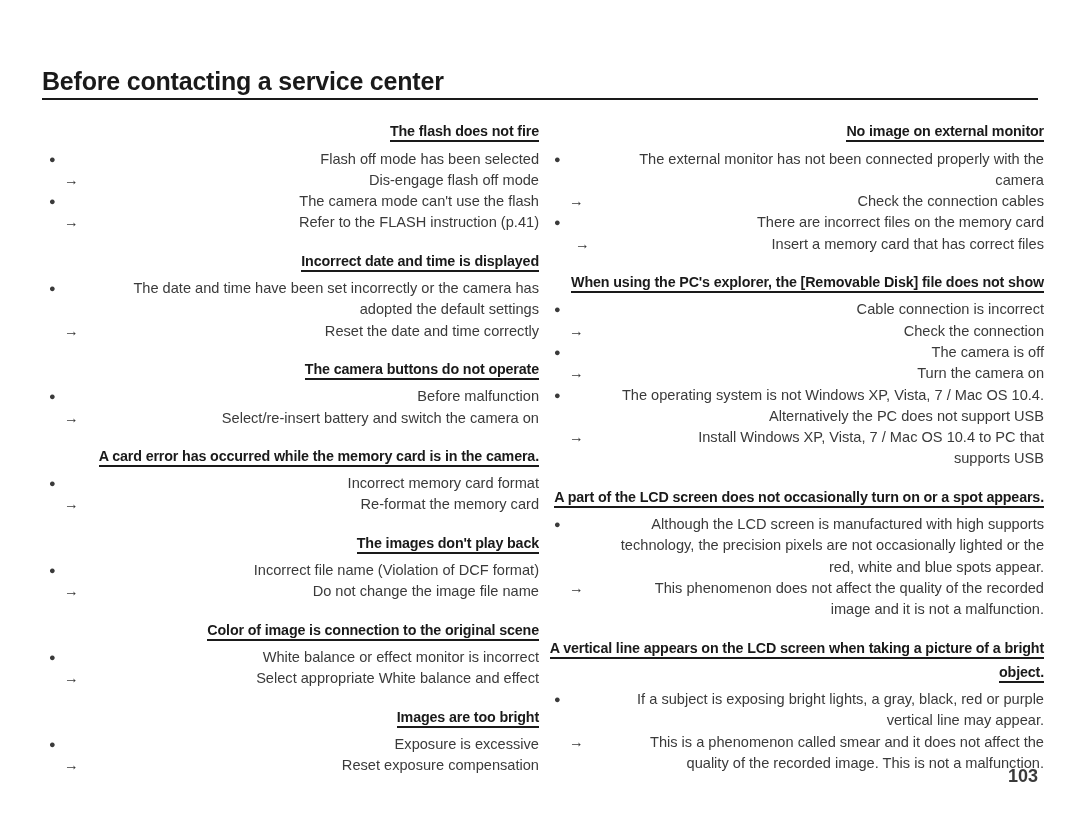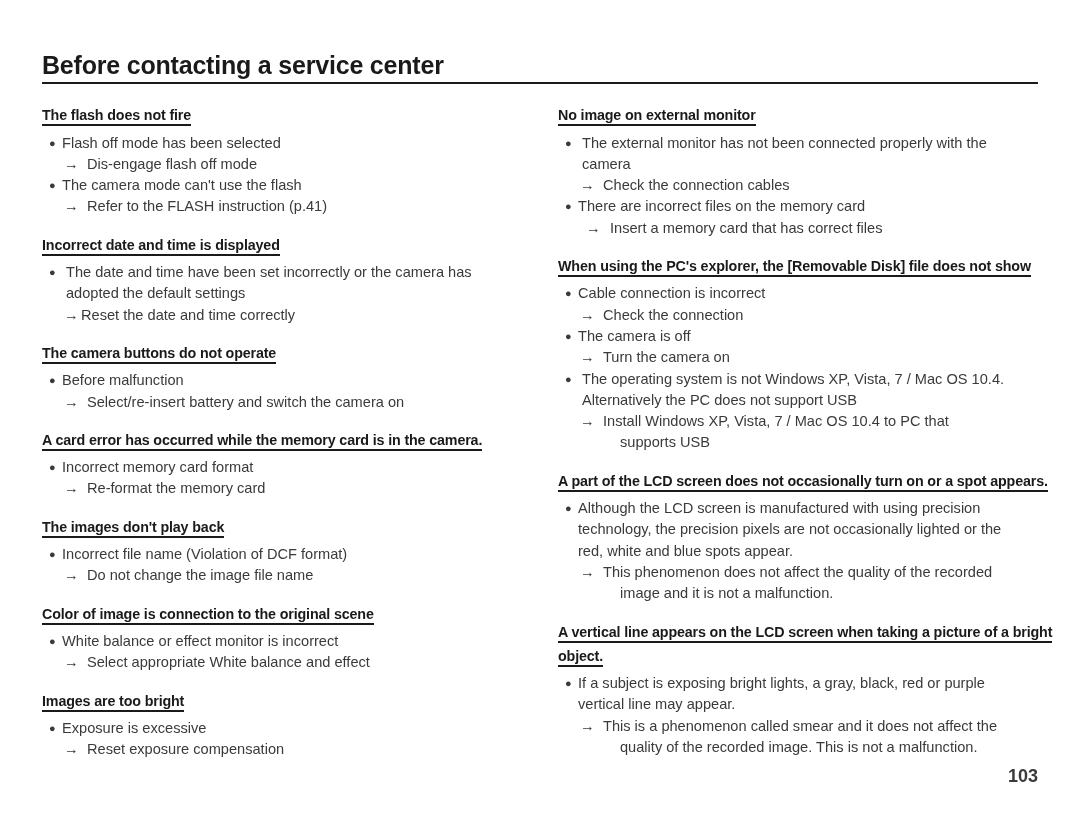--- a/index.html
+++ b/index.html
@@ -20,43 +20,44 @@
     position: absolute;
     left: 0; top: 0;
     width: 1080px;
     height: 815px;
     box-sizing: border-box;
     padding: 0 42px;
   }
 
   
   .page-header {
-    padding-top: 52px;
+    padding-top: 68px;
   }
   .page-title {
     font-size: 25px;
     font-weight: bold;
     letter-spacing: -0.2px;
     line-height: 1.05;
     color: #1a1a1a;
     margin: 0;
     padding-bottom: 3px;
   }
   .title-rule {
     height: 2px;
     background: #1a1a1a;
     width: 100%;
     margin-top: 1px;
   }
 
   
   .columns {
     display: flex;
-    gap: 19px;
+    gap: 8px;
     margin-top: 19px;
+    text-align: right;
   }
   .col {
     width: 497px;
     flex: 0 0 497px;
   }
 
   
   .section {
     margin-bottom: 15px;
   }
@@ -213,21 +214,21 @@
           <div class="item arrow"><span class="glyph">→</span><span class="txt">Check the connection</span></div>
           <div class="item bullet"><span class="glyph">●</span><span class="txt">The camera is off</span></div>
           <div class="item arrow"><span class="glyph">→</span><span class="txt">Turn the camera on</span></div>
           <div class="item bullet wide"><span class="glyph">●</span><span class="txt">The operating system is not Windows XP, Vista, 7 / Mac OS 10.4.</span></div>
           <div class="item cont wide"><span class="txt">Alternatively the PC does not support USB</span></div>
           <div class="item arrow"><span class="glyph">→</span><span class="txt">Install Windows XP, Vista, 7 / Mac OS 10.4 to PC that</span></div>
           <div class="item cont arrowcont"><span class="txt">supports USB</span></div>
         </div>
         <div class="section">
           <div class="sec-heading-wrap"><span class="sec-heading">A part of the LCD screen does not occasionally turn on or a spot appears.</span></div>
-          <div class="item bullet"><span class="glyph">●</span><span class="txt">Although the LCD screen is manufactured with using precision</span></div>
+          <div class="item bullet"><span class="glyph">●</span><span class="txt">Although the LCD screen is manufactured with high supports</span></div>
           <div class="item cont"><span class="txt">technology, the precision pixels are not occasionally lighted or the</span></div>
           <div class="item cont"><span class="txt">red, white and blue spots appear.</span></div>
           <div class="item arrow"><span class="glyph">→</span><span class="txt">This phenomenon does not affect the quality of the recorded</span></div>
           <div class="item cont arrowcont"><span class="txt">image and it is not a malfunction.</span></div>
         </div>
         <div class="section">
           <div class="sec-heading-wrap"><span class="sec-heading">A vertical line appears on the LCD screen when taking a picture of a bright object.</span></div>
           <div class="item bullet"><span class="glyph">●</span><span class="txt">If a subject is exposing bright lights, a gray, black, red or purple</span></div>
           <div class="item cont"><span class="txt">vertical line may appear.</span></div>
           <div class="item arrow"><span class="glyph">→</span><span class="txt">This is a phenomenon called smear and it does not affect the</span></div>

